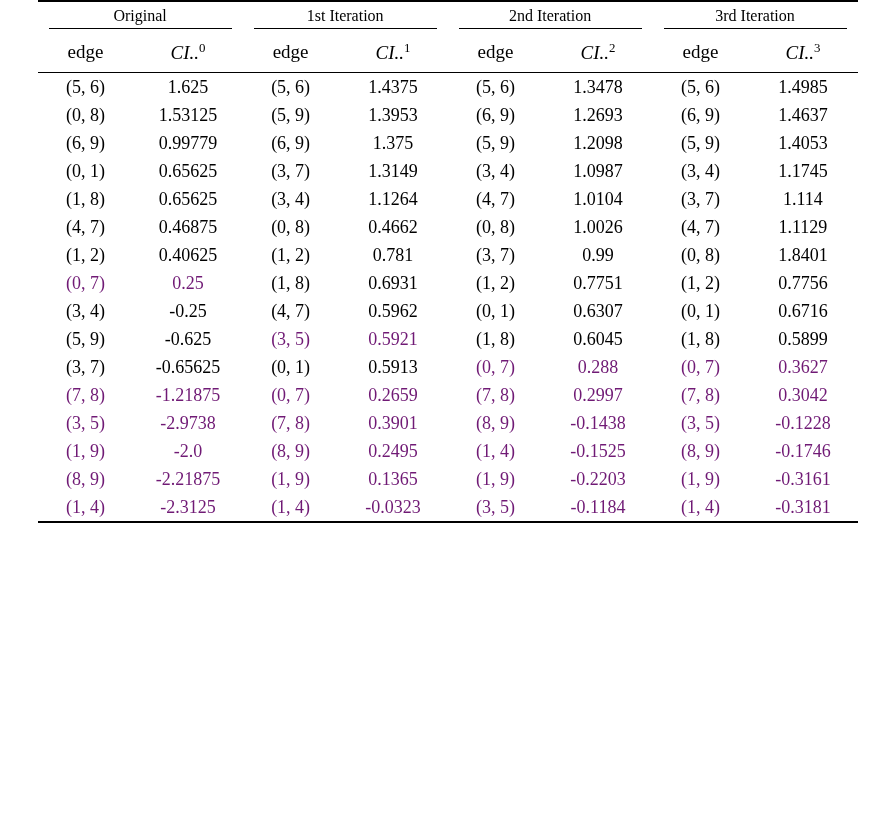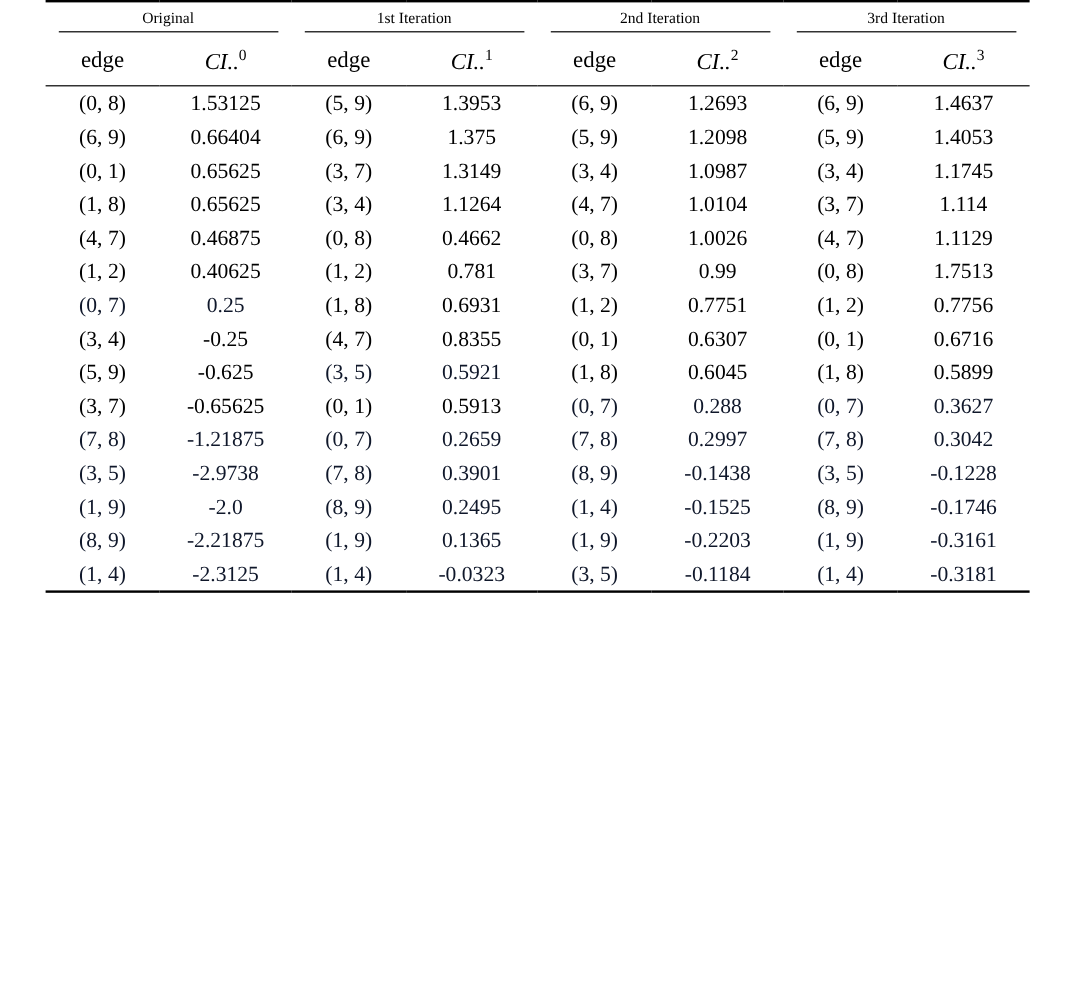--- a/index.html
+++ b/index.html
@@ -38,21 +38,21 @@
     font-size: 18px;
   }
   table.main td, table.main th {
     font-weight: normal;
     text-align: center;
     vertical-align: middle;
   }
   .grouphead {
     padding-top: 5px;
     padding-bottom: 4px;
-    font-size: 13px;
+    font-size: 16px;
   }
   .grouphead-inner {
     display: inline-block;
     padding: 0 6px 3px 6px;
   }
   .group-underline {
     height: 0;
     border-bottom: 1px solid #000;
     margin: 0 10px;
   }
@@ -60,21 +60,21 @@
     padding-top: 7px;
     padding-bottom: 8px;
     font-size: 19px;
   }
   tr.datarow td {
     padding-top: 3.5px;
     padding-bottom: 3.5px;
     font-size: 18px;
   }
   .blue {
-    color: #0f172a;
+    color: #701a75;
   }
   .ci {
     font-style: italic;
   }
   sup {
     font-size: 0.68em;
     vertical-align: super;
     font-style: normal;
   }
   .col-edge { width: 96px; }
@@ -119,32 +119,42 @@
           <td class="col-val"><span class="ci">CI..</span><sup>1</sup></td>
           <td class="col-edge">edge</td>
           <td class="col-val"><span class="ci">CI..</span><sup>2</sup></td>
           <td class="col-edge">edge</td>
           <td class="col-val"><span class="ci">CI..</span><sup>3</sup></td>
         </tr>
         <tr class="midrule">
           <td colspan="8"></td>
         </tr>
         <tr class="datarow">
+          <td class="col-edge">(5, 6)</td>
+          <td class="col-val">1.625</td>
+          <td class="col-edge">(5, 6)</td>
+          <td class="col-val">1.4375</td>
+          <td class="col-edge">(5, 6)</td>
+          <td class="col-val">1.3478</td>
+          <td class="col-edge">(5, 6)</td>
+          <td class="col-val">1.4985</td>
+        </tr>
+        <tr class="datarow">
           <td class="col-edge">(0, 8)</td>
           <td class="col-val">1.53125</td>
           <td class="col-edge">(5, 9)</td>
           <td class="col-val">1.3953</td>
           <td class="col-edge">(6, 9)</td>
           <td class="col-val">1.2693</td>
           <td class="col-edge">(6, 9)</td>
           <td class="col-val">1.4637</td>
         </tr>
         <tr class="datarow">
           <td class="col-edge">(6, 9)</td>
-          <td class="col-val">0.66404</td>
+          <td class="col-val">0.99779</td>
           <td class="col-edge">(6, 9)</td>
           <td class="col-val">1.375</td>
           <td class="col-edge">(5, 9)</td>
           <td class="col-val">1.2098</td>
           <td class="col-edge">(5, 9)</td>
           <td class="col-val">1.4053</td>
         </tr>
         <tr class="datarow">
           <td class="col-edge">(0, 1)</td>
           <td class="col-val">0.65625</td>
@@ -176,37 +186,37 @@
           <td class="col-val">1.1129</td>
         </tr>
         <tr class="datarow">
           <td class="col-edge">(1, 2)</td>
           <td class="col-val">0.40625</td>
           <td class="col-edge">(1, 2)</td>
           <td class="col-val">0.781</td>
           <td class="col-edge">(3, 7)</td>
           <td class="col-val">0.99</td>
           <td class="col-edge">(0, 8)</td>
-          <td class="col-val">1.7513</td>
+          <td class="col-val">1.8401</td>
         </tr>
         <tr class="datarow">
           <td class="col-edge blue">(0, 7)</td>
           <td class="col-val blue">0.25</td>
           <td class="col-edge">(1, 8)</td>
           <td class="col-val">0.6931</td>
           <td class="col-edge">(1, 2)</td>
           <td class="col-val">0.7751</td>
           <td class="col-edge">(1, 2)</td>
           <td class="col-val">0.7756</td>
         </tr>
         <tr class="datarow">
           <td class="col-edge">(3, 4)</td>
           <td class="col-val">-0.25</td>
           <td class="col-edge">(4, 7)</td>
-          <td class="col-val">0.8355</td>
+          <td class="col-val">0.5962</td>
           <td class="col-edge">(0, 1)</td>
           <td class="col-val">0.6307</td>
           <td class="col-edge">(0, 1)</td>
           <td class="col-val">0.6716</td>
         </tr>
         <tr class="datarow">
           <td class="col-edge">(5, 9)</td>
           <td class="col-val">-0.625</td>
           <td class="col-edge blue">(3, 5)</td>
           <td class="col-val blue">0.5921</td>

